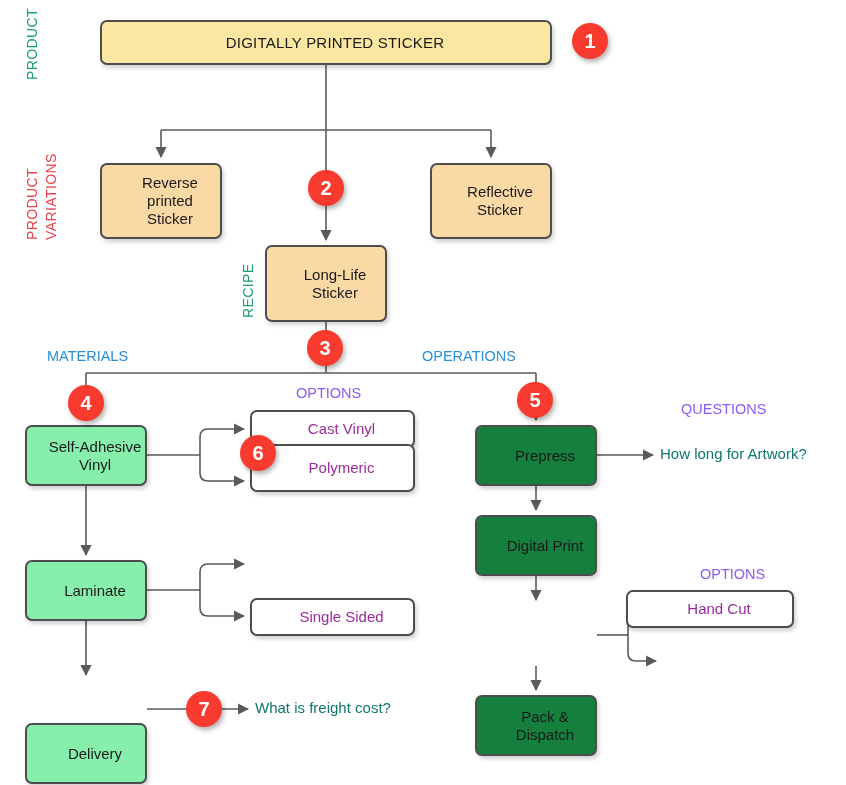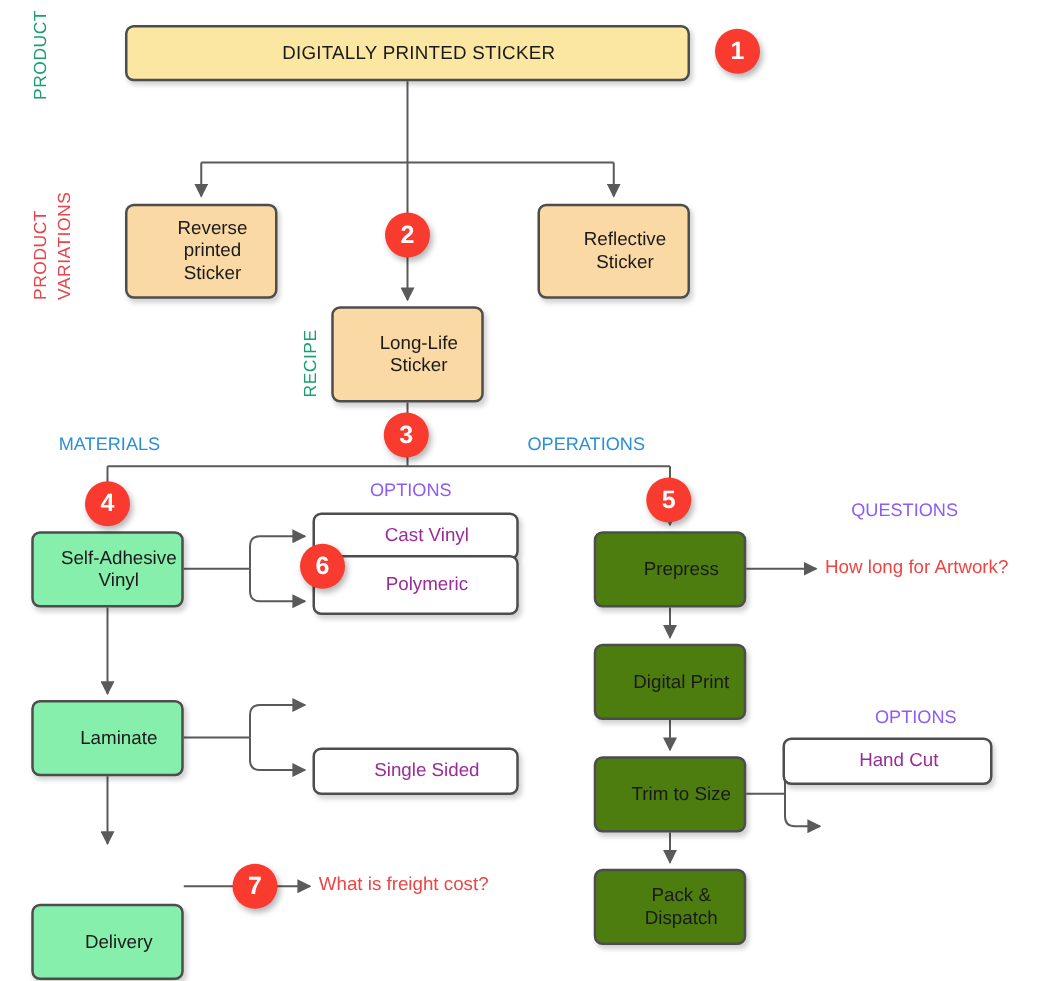--- a/index.html
+++ b/index.html
@@ -10,34 +10,34 @@
   svg.edges{position:absolute;left:0;top:0;width:846px;height:785px;pointer-events:none;}
 
   .node{position:absolute;box-sizing:border-box;border:2px solid #4d4d4d;
         border-radius:7px;display:flex;align-items:center;justify-content:center;
         text-align:center;line-height:1.18;color:#1a1a1a;font-size:15px;
         box-shadow:2px 3px 4px rgba(0,0,0,0.18);z-index:3;padding-left:18px;}
   .node.product{background:#fbe6a2;font-size:15px;letter-spacing:.2px;}
   .node.variation{background:#fbd9a5;}
   .node.recipe{background:#fbd9a5;}
   .node.material{background:#86efac;}
-  .node.operation{background:#4d7c0f;}
+  .node.operation{background:#15803d;}
   .node.option{background:#ffffff;color:#9b2b9b;font-size:15px;}
 
   .swimlabel{position:absolute;font-size:14px;letter-spacing:.4px;white-space:nowrap;
              transform-origin:left top;z-index:4;}
   .swimlabel.vert{transform:rotate(-90deg);}
   .lbl-green{color:#1a9e74;}
   .lbl-red{color:#e8434b;}
 
   .grouplabel{position:absolute;font-size:14.5px;white-space:nowrap;z-index:4;}
   .g-blue{color:#2a8fd4;}
   .g-green{color:#8b5cf6;}
 
-  .question{position:absolute;font-size:15px;color:#ef4444;white-space:nowrap;z-index:4;}
+  .question{position:absolute;font-size:15px;color:#0f766e;white-space:nowrap;z-index:4;}
 
   .badge{position:absolute;width:36px;height:36px;border-radius:50%;
          background:#f93a2e;color:#fff;font-size:20px;font-weight:bold;
          display:flex;align-items:center;justify-content:center;
          box-shadow:2px 3px 5px rgba(0,0,0,0.30);z-index:9;}
 </style>
 </head>
 <body>
 
 <div id="stage">
@@ -148,23 +148,20 @@
   <div class="node option" style="left:250px;top:598px;width:165px;height:38px;">
     <span>Single Sided</span>
   </div>
 
   <div class="node operation" style="left:475px;top:425px;width:122px;height:61px;">
     <span>Prepress</span>
   </div>
   <div class="node operation" style="left:475px;top:515px;width:122px;height:61px;">
     <span>Digital Print</span>
   </div>
-  <div class="node operation" style="left:475px;top:605px;width:122px;height:61px;">
-    <span>Trim to Size</span>
-  </div>
   <div class="node operation" style="left:475px;top:695px;width:122px;height:61px;">
     <span>
       <span>Pack &amp;</span><br>
       <span>Dispatch</span>
     </span>
   </div>
 
   <div class="node option" style="left:626px;top:590px;width:168px;height:38px;">
     <span>Hand Cut</span>
   </div>

